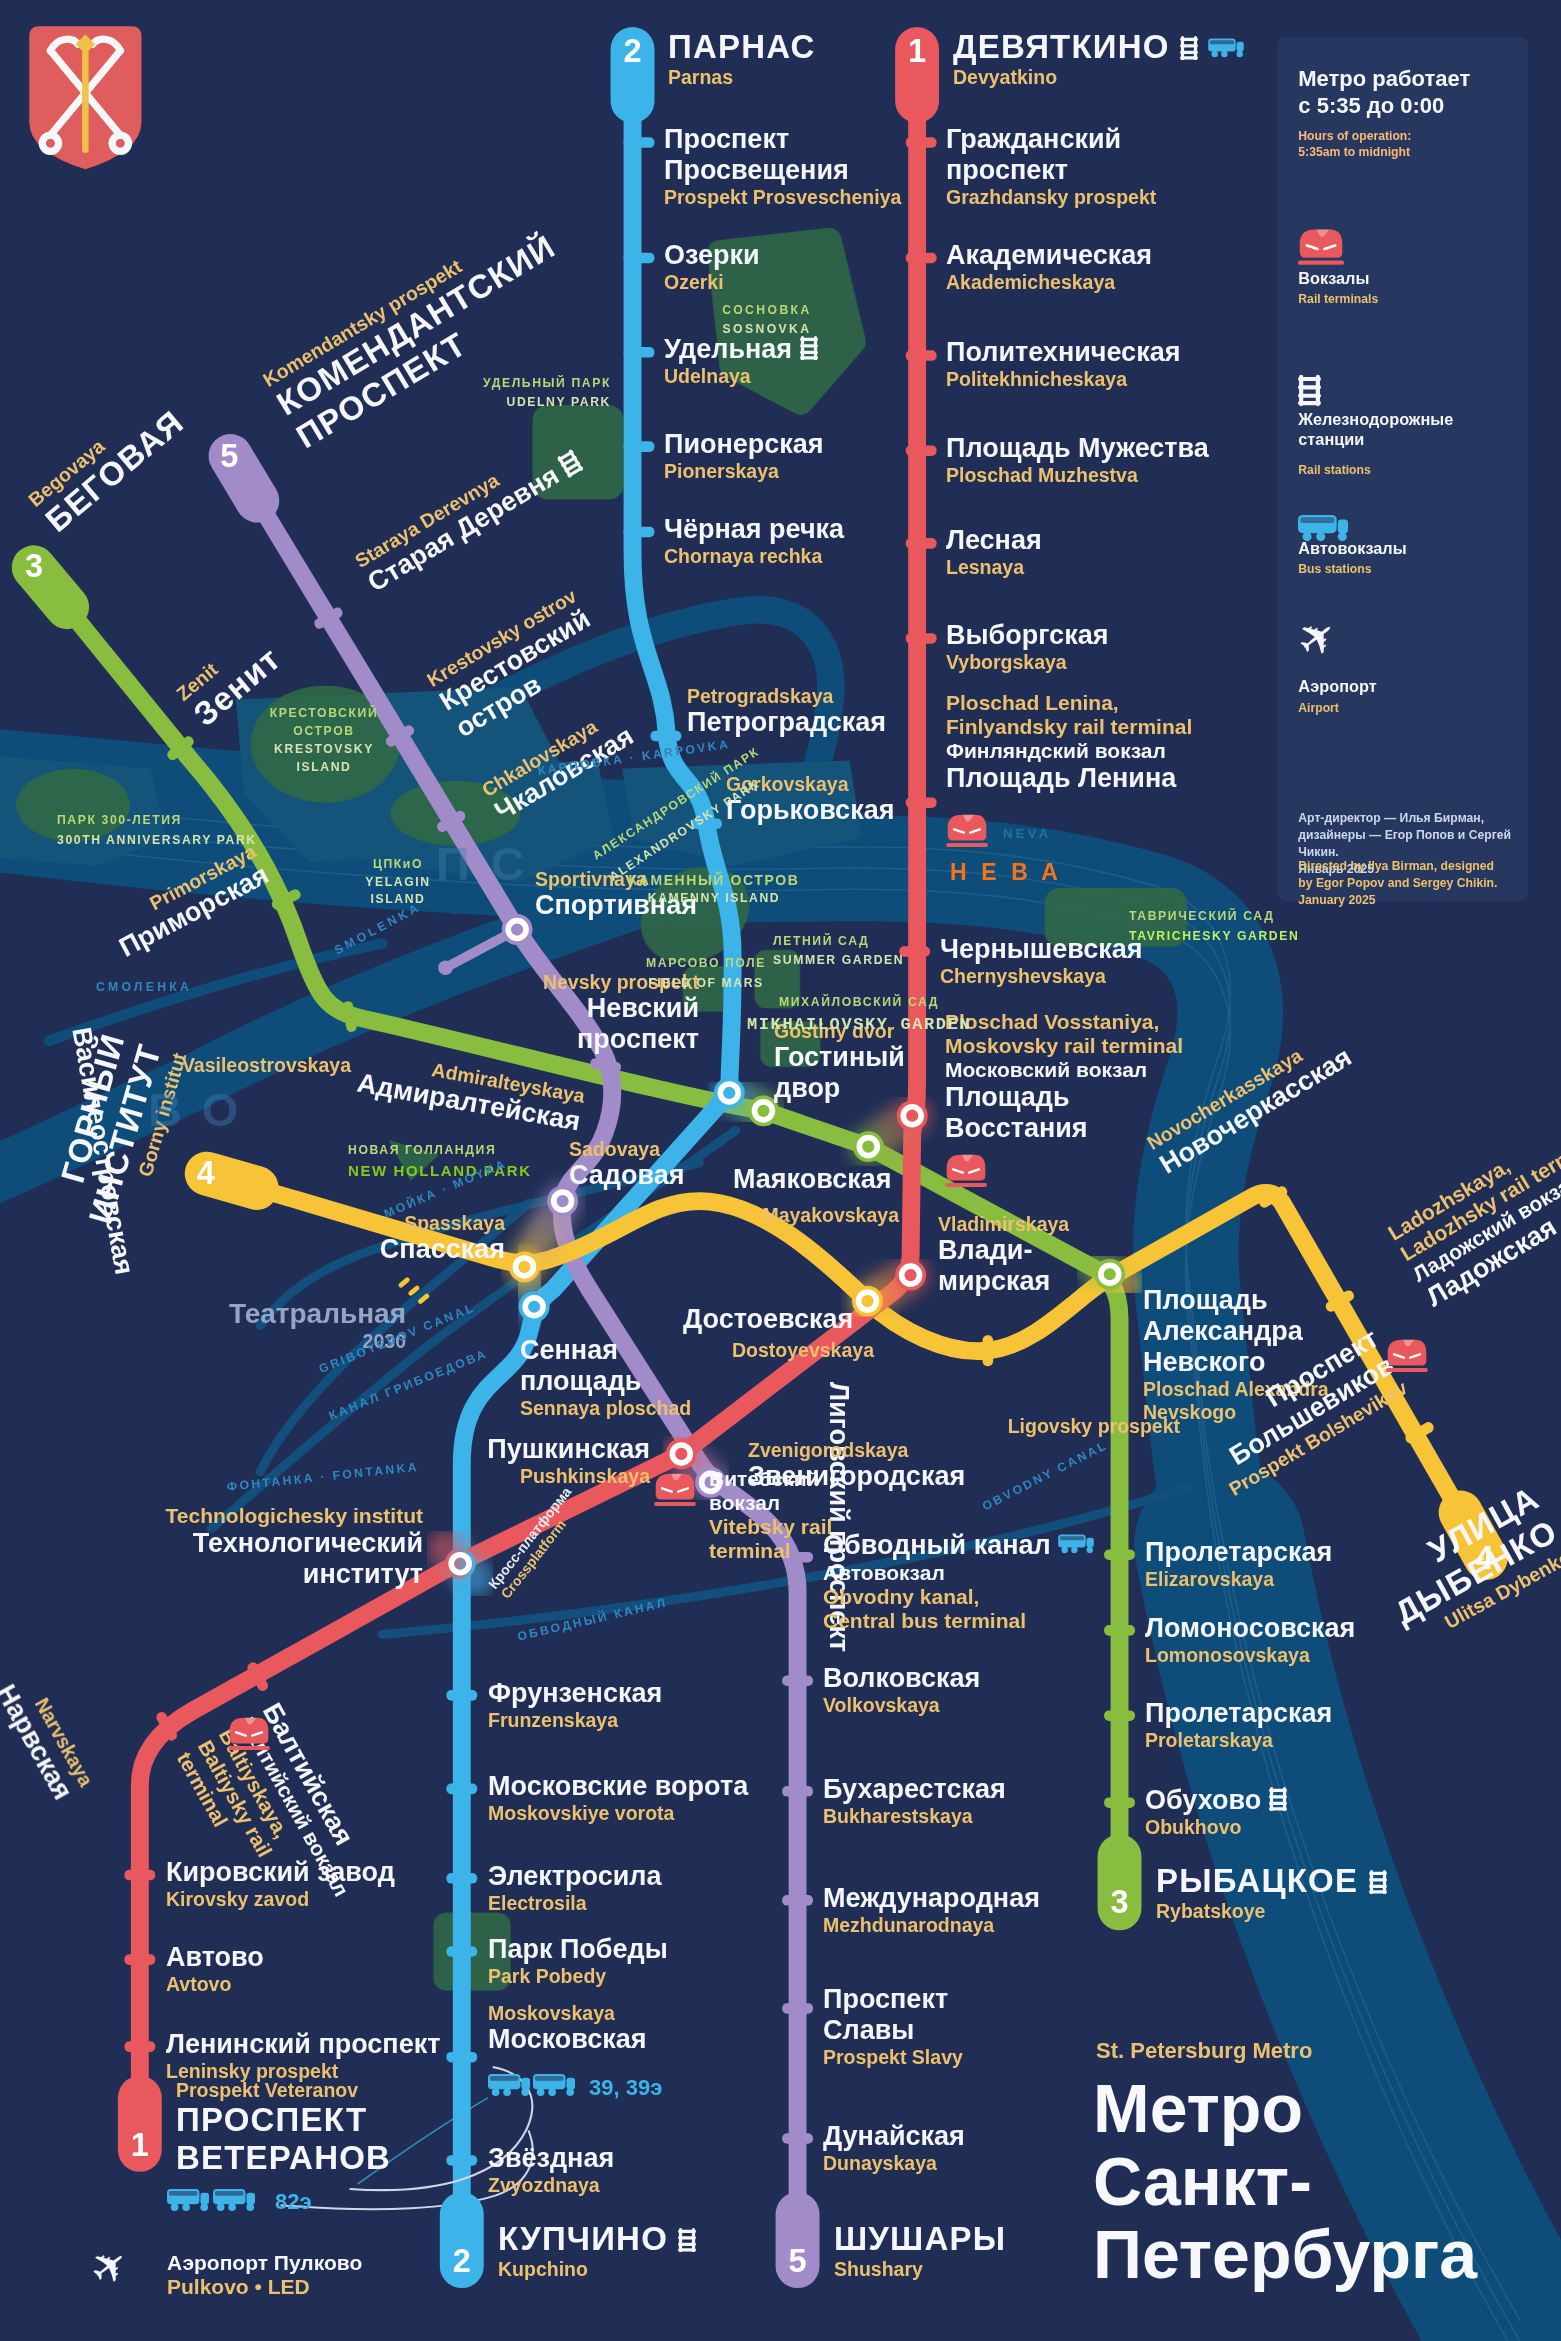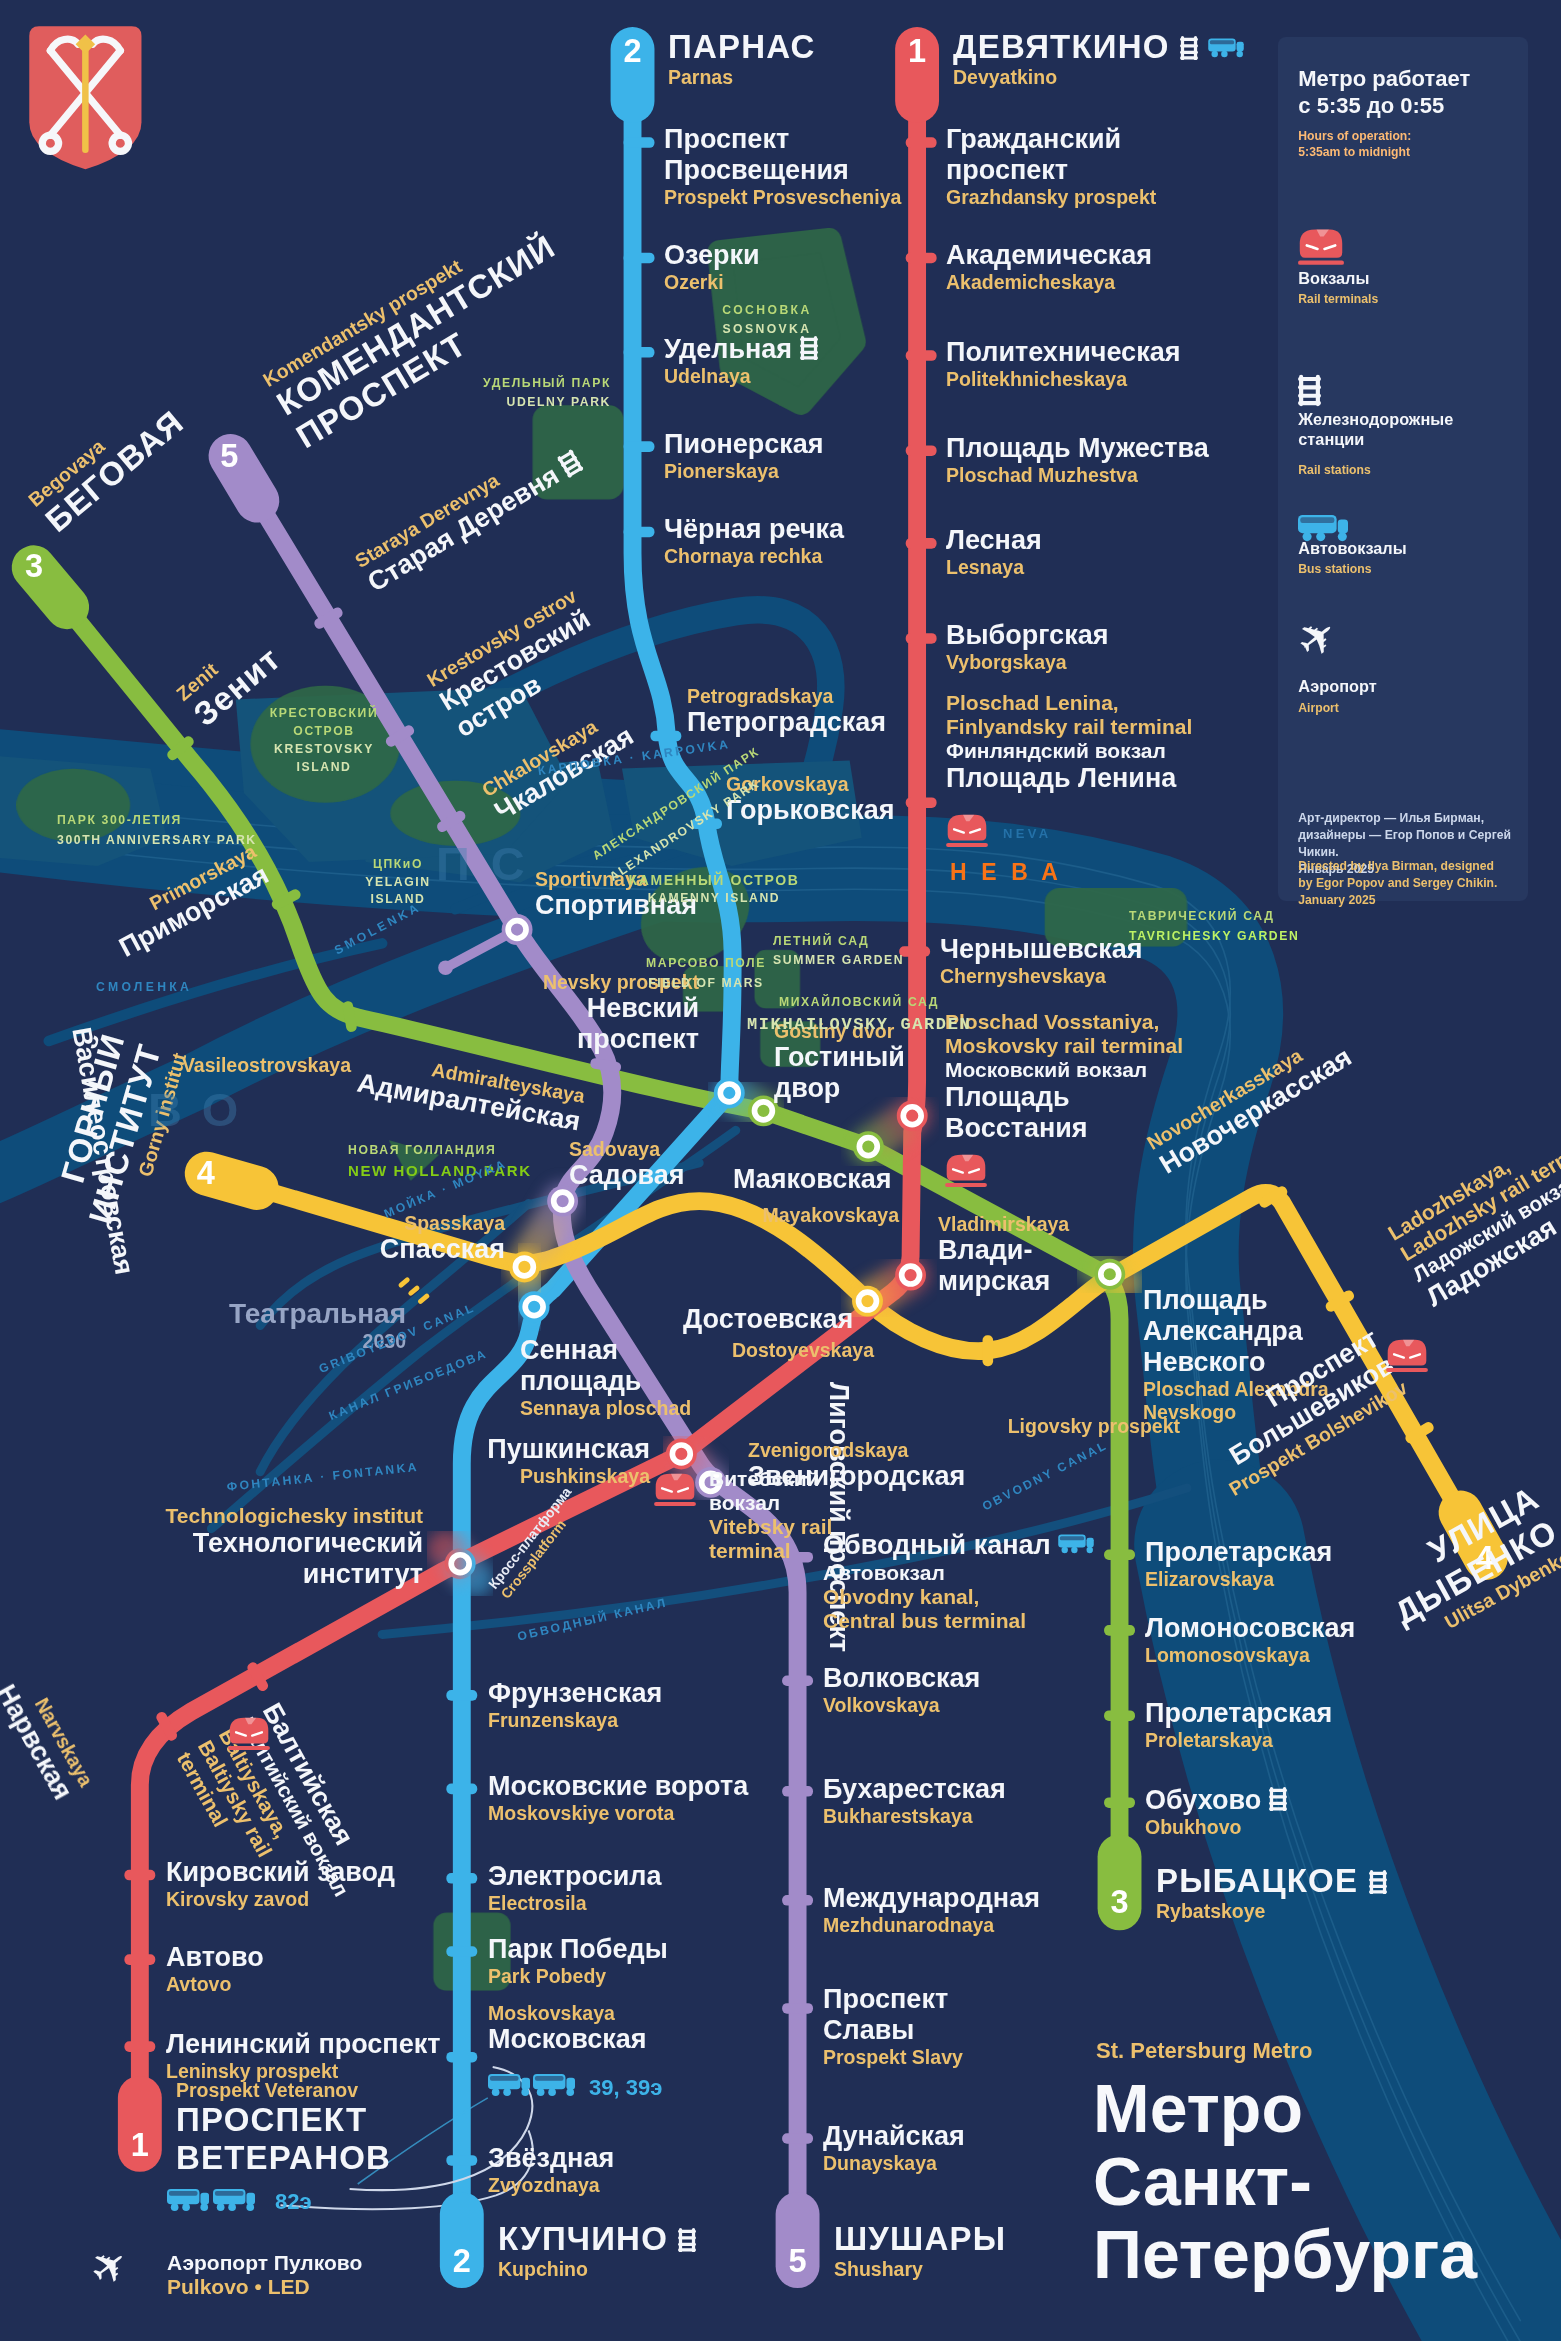--- a/index.html
+++ b/index.html
@@ -258,21 +258,21 @@
         <path d="M62,62 C70,46 88,44 96,54"></path>
         <path d="M148,166 m-2,0 a10,10 0 1,0 4,0"></path>
       </g>
       <rect x="101" y="58" width="8" height="130" rx="4" fill="#f0c148"></rect>
       <path d="M105,42 l12,12 -12,12 -12,-12 Z" fill="#f0c148"></path>
     </g>
   </svg>
 
   <div class="panel">
     <div class="abs pl-title" style="left:20.3px;top:28px">Метро работает
-с 5:35 до 0:55</div>
+с 5:35 до 0:00</div>
     <div class="abs pl-hours" style="left:20.3px;top:91px">Hours of operation:
 5:35am to midnight</div>
 
     <div class="abs" style="left:20.3px;top:172px">
       <svg width="46" height="41" viewBox="0 0 52 46">
           <g fill="#e8585c">
             <path d="M8,38 Q2,38 2,30 L2,22 Q2,6 20,6 L36,6 Q50,6 50,22 L50,32 Q50,38 44,38 Z"></path>
             <rect x="0" y="41" width="52" height="5" rx="2.5"></rect>
           </g>
           <path d="M10,24 L22,28 M30,28 L42,24" stroke="#fff" stroke-width="3" fill="none" stroke-linecap="round"></path>

